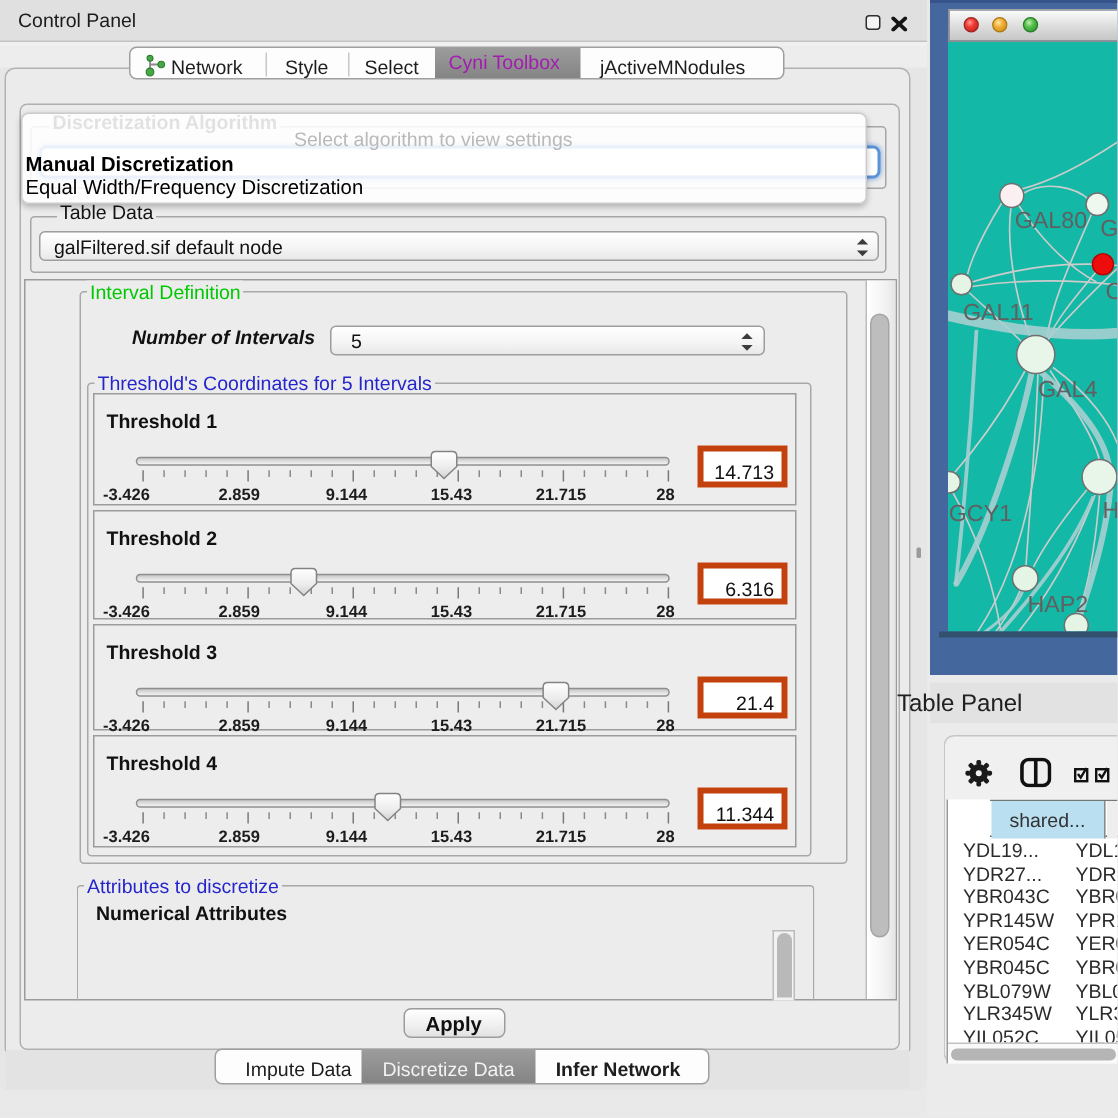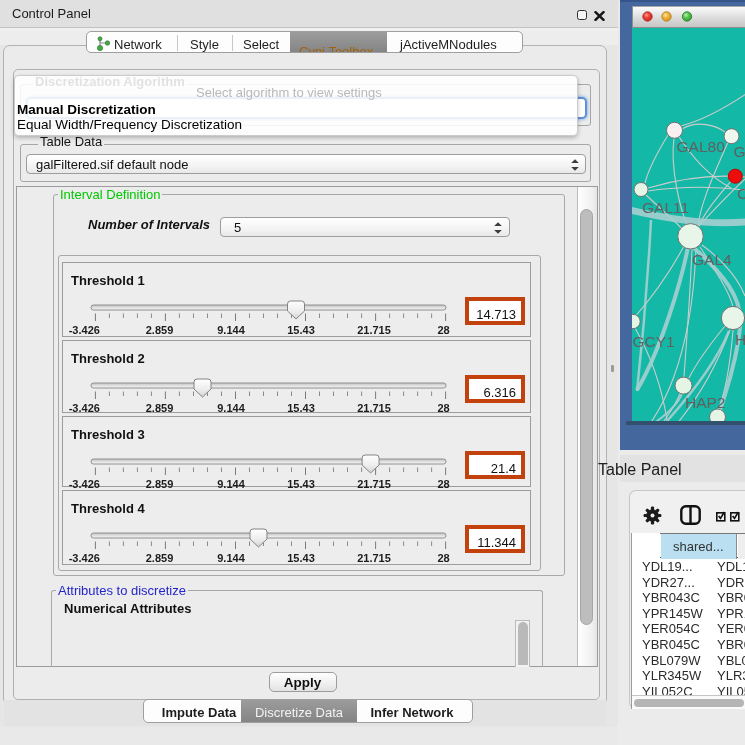--- a/index.html
+++ b/index.html
@@ -62,21 +62,21 @@
 <div class="abs" style="left:3px;top:45px;width:604px;height:657px;background:#ebebeb;border:1px solid #b2b2b2;border-radius:7px 7px 3px 3px;"></div>
 <div class="abs" style="left:4px;top:700px;width:602px;height:26px;background:#e3e3e3;"></div>
 
 <div class="abs" style="left:86px;top:31px;width:437px;height:22px;background:#fdfdfd;border:1px solid #9f9f9f;border-radius:5px;overflow:hidden;">
   <div class="abs" style="left:203px;top:0;width:97px;height:22px;background:linear-gradient(#9c9c9c,#828282);"></div>
   <div class="abs" style="left:89.5px;top:3px;width:1px;height:16px;background:#c8c8c8;"></div>
   <div class="abs" style="left:144.5px;top:3px;width:1px;height:16px;background:#c8c8c8;"></div>
   <div class="abs" style="left:27px;top:4.5px;font-size:13px;color:#1d1d1d;">Network</div>
   <div class="abs" style="left:103px;top:4.5px;font-size:13px;color:#1d1d1d;">Style</div>
   <div class="abs" style="left:156px;top:4.5px;font-size:13px;color:#1d1d1d;">Select</div>
-  <div class="abs" style="left:212px;top:12px;font-size:13px;color:#a16207;">Cyni Toolbox</div>
+  <div class="abs" style="left:212px;top:2px;font-size:13px;color:#a21caf;">Cyni Toolbox</div>
   <div class="abs" style="left:313px;top:4.5px;font-size:13px;color:#1d1d1d;">jActiveMNodules</div>
   <svg class="abs" style="left:9px;top:4px" width="16" height="16" viewBox="0 0 16 16">
     <line x1="4" y1="3" x2="4" y2="12" stroke="#8a8a8a" stroke-width="1.2"></line>
     <line x1="4" y1="7" x2="11" y2="7" stroke="#8a8a8a" stroke-width="1.2"></line>
     <circle cx="4" cy="2.8" r="2" fill="#45a845" stroke="#2c7a2c" stroke-width="0.7"></circle>
     <circle cx="4" cy="12" r="2.6" fill="#45a845" stroke="#2c7a2c" stroke-width="0.7"></circle>
     <circle cx="11.5" cy="7" r="2.2" fill="#45a845" stroke="#2c7a2c" stroke-width="0.7"></circle>
   </svg>
 </div>
 
@@ -105,20 +105,21 @@
 <div class="abs" style="left:88px;top:217px;font-size:13px;font-weight:bold;color:#111;font-style:italic;">Number of Intervals</div>
 <div class="combo" style="left:220px;top:217px;width:290px;height:20px;">
   <div class="abs" style="left:13px;top:1.5px;">5</div>
   <svg class="abs" style="left:272px;top:3px" width="10" height="14" viewBox="0 0 10 14">
     <path d="M1.2,5 L5,1.2 L8.8,5 Z" fill="#3c3c3c"></path>
         <path d="M1.2,9 L5,12.8 L8.8,9 Z" fill="#3c3c3c"></path>
   </svg>
 </div>
 
 <div class="abs" style="left:58px;top:255px;width:483px;height:316px;border:1px solid #a8a8a8;border-radius:3px;"></div>
+<div class="gtitle" style="left:63px;top:248px;color:#2525cc;">Threshold's Coordinates for 5 Intervals</div>
 <div class="tbox" style="top:262px;height:75px"></div>
     <div style="position:absolute;left:71px;top:273px;font-size:13px;font-weight:bold;color:#111">Threshold 1</div>
     <svg style="position:absolute;left:80px;top:292px" width="390" height="34" viewBox="0 0 390 34">
 <rect x="11" y="13" width="355" height="5" rx="2.5" fill="url(#gtrack)" stroke="#8f8f8f" stroke-width="1"></rect>
 <line x1="15.4" y1="21.5" x2="15.4" y2="29" stroke="#7a7a7a" stroke-width="1"></line>
       <line x1="29.4" y1="21.5" x2="29.4" y2="26" stroke="#8a8a8a" stroke-width="1"></line>
       <line x1="43.4" y1="21.5" x2="43.4" y2="26" stroke="#8a8a8a" stroke-width="1"></line>
       <line x1="57.4" y1="21.5" x2="57.4" y2="26" stroke="#8a8a8a" stroke-width="1"></line>
       <line x1="71.4" y1="21.5" x2="71.4" y2="26" stroke="#8a8a8a" stroke-width="1"></line>
       <line x1="85.4" y1="21.5" x2="85.4" y2="29" stroke="#7a7a7a" stroke-width="1"></line>
@@ -272,21 +273,21 @@
 <div class="abs" style="left:51px;top:590px;width:492px;height:77px;border:1px solid #a8a8a8;border-top-left-radius:3px;border-top-right-radius:3px;border-bottom:none;"></div>
 <div class="gtitle" style="left:56px;top:583px;color:#2525cc;">Attributes to discretize</div>
 <div class="abs" style="left:64px;top:601px;font-size:13px;font-weight:bold;color:#111;">Numerical Attributes</div>
 <div class="abs" style="left:515px;top:620px;width:15px;height:47px;background:#f2f2f2;border:1px solid #bbb;border-bottom:none;"></div>
 <div class="abs" style="left:517.5px;top:622px;width:10px;height:43px;background:#b9b9b9;border-radius:5px 5px 0 0;"></div>
 
 <div class="abs" style="left:268.5px;top:672px;width:68px;height:20px;border:1px solid #9c9c9c;border-radius:5px;background:linear-gradient(#ffffff,#efefef 60%,#e2e2e2);text-align:center;font-size:13.5px;font-weight:bold;color:#111;line-height:19px;">Apply</div>
 
 <div class="abs" style="left:143px;top:699px;width:330px;height:24px;background:#fdfdfd;border:1px solid #9f9f9f;border-radius:5px;overflow:hidden;">
   <div class="abs" style="left:97px;top:0;width:116px;height:24px;background:linear-gradient(#9c9c9c,#828282);"></div>
-  <div class="abs" style="left:13px;top:4.5px;width:84px;text-align:center;font-size:13px;font-weight:bold;color:#1d1d1d;">Impute Data</div>
+  <div class="abs" style="left:13px;top:4.5px;width:84px;text-align:center;font-size:13px;font-weight:normal;color:#1d1d1d;">Impute Data</div>
   <div class="abs" style="left:97px;top:4.5px;width:116px;text-align:center;font-size:13px;color:#f2f2f2;">Discretize Data</div>
   <div class="abs" style="left:213px;top:4.5px;width:110px;text-align:center;font-size:13px;font-weight:bold;color:#1d1d1d;">Infer Network</div>
 </div>
 
 <div class="abs" style="left:611px;top:365px;width:3px;height:7px;background:#9a9a9a;border-radius:1px;"></div>
 
 <div class="abs" style="left:14px;top:75px;width:564px;height:61px;background:rgba(255,255,255,0.87);border:1px solid rgba(145,145,145,0.45);border-radius:5px;box-shadow:0 2px 4px rgba(0,0,0,0.25);"></div>
 <div class="abs" style="left:196px;top:85px;font-size:13px;color:#b9b9b9;">Select algorithm to view settings</div>
 <div class="abs" style="left:17px;top:102px;font-size:13.5px;font-weight:bold;color:#000;">Manual Discretization</div>
 <div class="abs" style="left:17px;top:117px;font-size:13.5px;color:#000;">Equal Width/Frequency Discretization</div>

